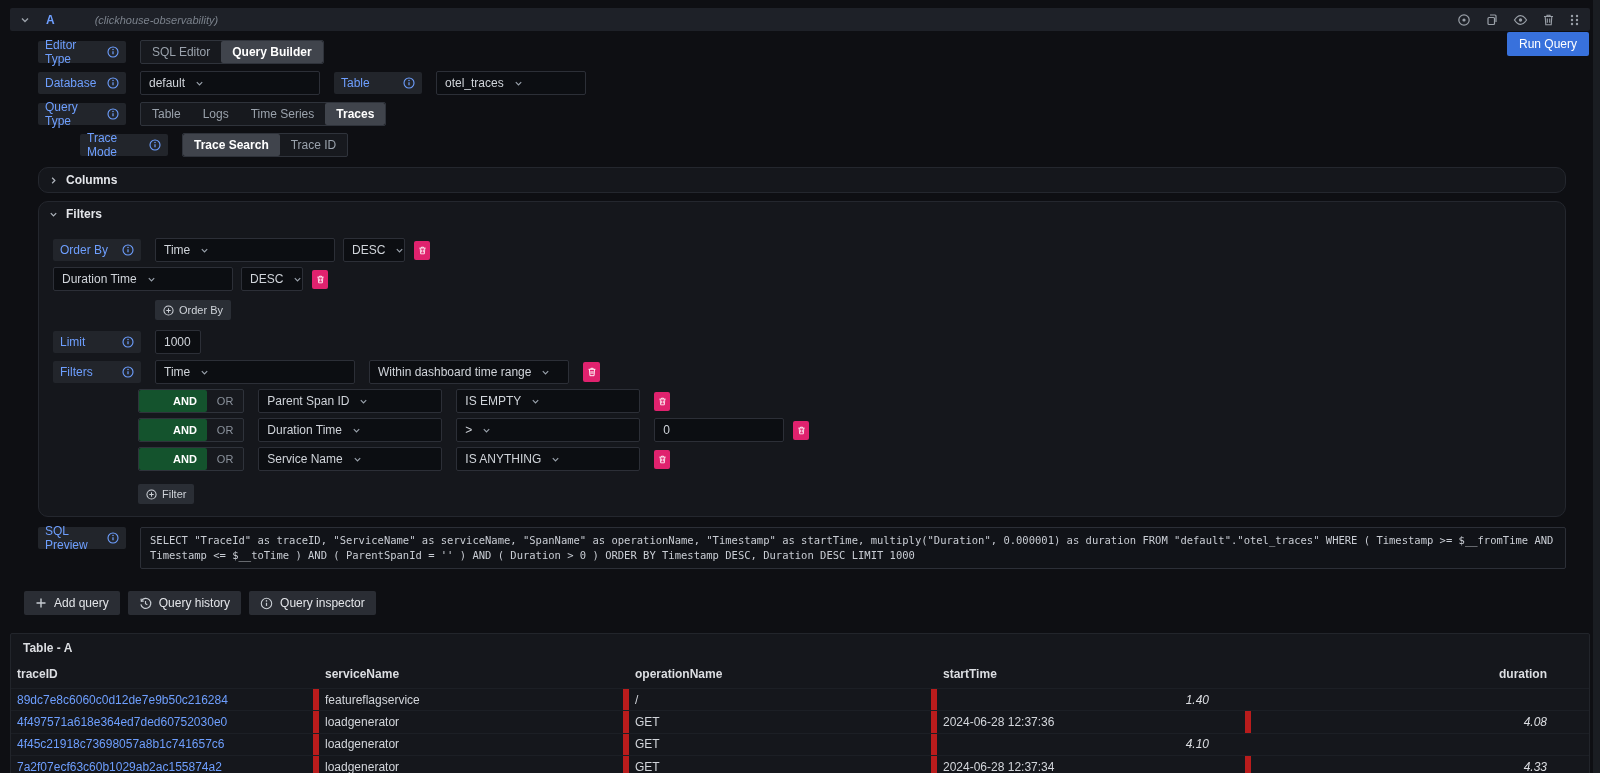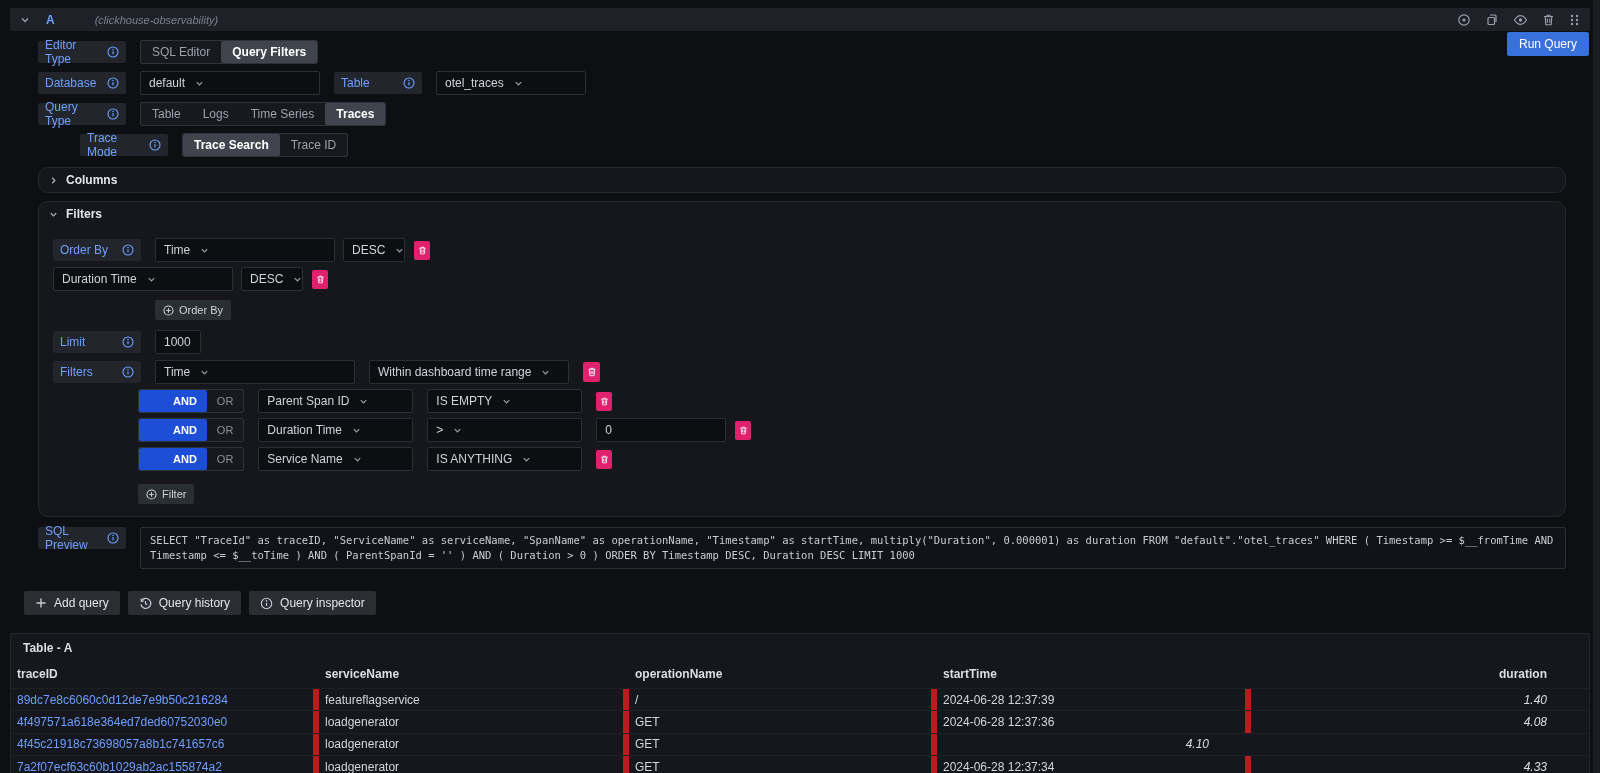--- a/index.html
+++ b/index.html
@@ -47,21 +47,21 @@
   .seg .opt.active { background:#40444c; color:#ffffff; font-weight:bold; border-radius:2px; }
 
   .sel {
     display:flex; align-items:center; justify-content:flex-start;
     background:#0c0e12; border:1px solid #2c2f37; border-radius:2px;
     height:24px; padding:0 8px; color:#d0d4da; font-size:12px; cursor:pointer;
     margin-left:14px;
   }
   .sel .chev { color:#9aa2ac; margin-left:10px; display:flex; }
   .sel.w180 { width:180px; }
-  .sel.w190 { width:155px; }
+  .sel.w190 { width:184px; }
   .sel.w200 { width:200px; }
   .sel.w60  { width:62px; font-weight:500; }
   .sel.nml  { margin-left:0; }
 
   .tinput {
     background:#0c0e12; border:1px solid #2c2f37; border-radius:2px;
     height:24px; padding:0 8px; color:#d0d4da; font-size:12px;
     display:flex; align-items:center; margin-left:14px;
   }
   .tinput.w46 { width:46px; }
@@ -100,21 +100,21 @@
     padding:0 8px; color:#cfd3d9; font-size:11px; font-weight:500;
     font-family:inherit; cursor:pointer; margin-left:102px; margin-top:4px;
   }
   .addbtn .ico { display:flex; color:#cfd3d9; }
 
   .conj {
     display:flex; background:#17191e; border:1px solid #2f333b; border-radius:2px;
     height:24px; overflow:hidden; margin-left:85px; flex:none;
   }
   .conj .opt { display:flex; align-items:center; padding:0 10px; color:#8b929c; font-size:11px; font-weight:500; cursor:pointer; }
-  .conj .opt.active { background:#1d4ed8; color:#fff; font-weight:bold; border-radius:2px;padding-left:34px; }
+  .conj .opt.active { background:#14532d; color:#fff; font-weight:bold; border-radius:2px;padding-left:34px; }
 
   .sqlrow { display:flex; align-items:flex-start; margin-top:10px; }
   .sqlbox {
     margin-left:14px; width:1426px; min-height:36px;
     background:#111318; border:1px solid #2c2f37; border-radius:2px;
     padding:5px 9px;
     font-family:"DejaVu Sans Mono","Liberation Mono",monospace;
     font-size:10.5px; line-height:15px; color:#c9cdd4;
     word-break:break-all; white-space:normal;
   }
@@ -219,21 +219,21 @@
         <span class="ico">
           <svg width="12" height="12" viewBox="0 0 12 12">
               <circle cx="6" cy="6" r="5" stroke="currentColor" stroke-width="1.1" fill="none"></circle>
               <path d="M6 5.2 v3" stroke="currentColor" stroke-width="1.2"></path>
               <circle cx="6" cy="3.5" r="0.75" fill="currentColor"></circle>
             </svg>
         </span>
       </span>
       <div class="seg">
         <span class="opt">SQL Editor</span>
-        <span class="opt active">Query Filters</span>
+        <span class="opt active">Query Builder</span>
       </div>
     </div>
 
     <div class="frow">
       <span class="chip">
         <span>Database</span>
         <span class="ico">
           <svg width="12" height="12" viewBox="0 0 12 12">
               <circle cx="6" cy="6" r="5" stroke="currentColor" stroke-width="1.1" fill="none"></circle>
               <path d="M6 5.2 v3" stroke="currentColor" stroke-width="1.2"></path>
@@ -598,21 +598,20 @@
     <div class="hcell">serviceName</div>
     <div class="hcell">operationName</div>
     <div class="hcell">startTime</div>
     <div class="hcell num">duration</div>
   </div>
   <div>
       <div class="trow">
         <div class="cell link">89dc7e8c6060c0d12de7e9b50c216284</div>
         <div class="cell">featureflagservice</div>
         <div class="cell">/</div>
-        <div class="cell">2024-06-28 12:37:39</div>
         <div class="cell num">1.40</div>
       </div>
       <div class="trow">
         <div class="cell link">4f497571a618e364ed7ded60752030e0</div>
         <div class="cell">loadgenerator</div>
         <div class="cell">GET</div>
         <div class="cell">2024-06-28 12:37:36</div>
         <div class="cell num">4.08</div>
       </div>
       <div class="trow">

